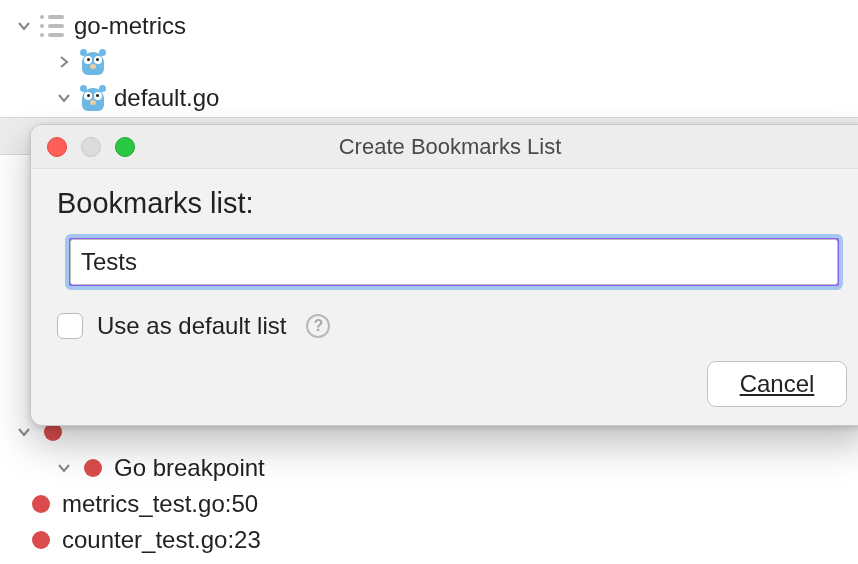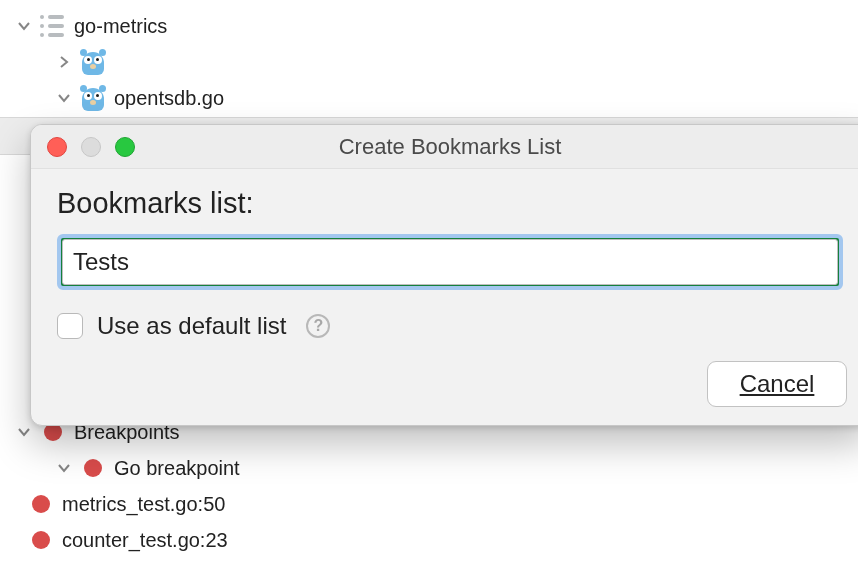--- a/index.html
+++ b/index.html
@@ -38,21 +38,21 @@
   .arrow svg { display:block; }
   .spacer-arrow { width: 24px; display:inline-block; }
   .icon-slot {
     width: 34px;
     display: inline-flex;
     align-items: center;
     justify-content: center;
   }
   .label {
     padding-left: 4px;
-    font-size: 20px;
+    font-size: 24px;
     line-height: 36px;
     color: #222;
   }
   
   .gopher {
     width: 26px; height: 30px;
     position: relative;
   }
   .gopher-body {
     position:absolute; left:2px; top:5px;
@@ -157,21 +157,22 @@
   }
   .field-label {
     font-size:29px;
     color:#222;
     margin-bottom:14px;
   }
   .input-wrap {
     border:4px solid #a3c7ef;
     border-radius:6px;
     padding:1px;
-    background:#15803d;
+    background:#8b5cf6;
+    margin-left:8px;
   }
   .text-input {
     width:100%;
     height:46px;
     font-size:24px;
     padding: 4px 10px;
     border:1px solid #bfbfbf;
     border-radius:3px;
     outline:none;
     background:#fff;
@@ -290,38 +291,37 @@
             <span class="gopher-ear-l"></span>
             <span class="gopher-ear-r"></span>
             <span class="gopher-body"></span>
             <span class="gopher-eye-l"></span>
             <span class="gopher-eye-r"></span>
             <span class="gopher-pupil-l"></span>
             <span class="gopher-pupil-r"></span>
             <span class="gopher-nose"></span>
           </span>
       </span>
-      <span class="label">opentsdb.go</span>
+      <span class="label">default.go</span>
     </div>
   </div>
 
   <div class="title-strip"></div>
   <div class="editor-hint">{</div>
 
   <div class="tree" style="position:absolute; left:0; top:406px;">
     <div class="tree-row indent-1">
       <span class="arrow">
         <svg width="16" height="16" viewBox="0 0 16 16">
             <path d="M3 5 L8 11 L13 5" fill="none" stroke="#868686" stroke-width="2"></path>
           </svg>
       </span>
       <span class="icon-slot">
           <span class="red-bullet"></span>
         </span>
-      <span class="label">Breakpoints</span>
     </div>
     <div class="tree-row indent-2">
       <span class="arrow">
         <svg width="16" height="16" viewBox="0 0 16 16">
             <path d="M3 5 L8 11 L13 5" fill="none" stroke="#868686" stroke-width="2"></path>
           </svg>
       </span>
       <span class="icon-slot">
           <span class="red-bullet"></span>
         </span>

